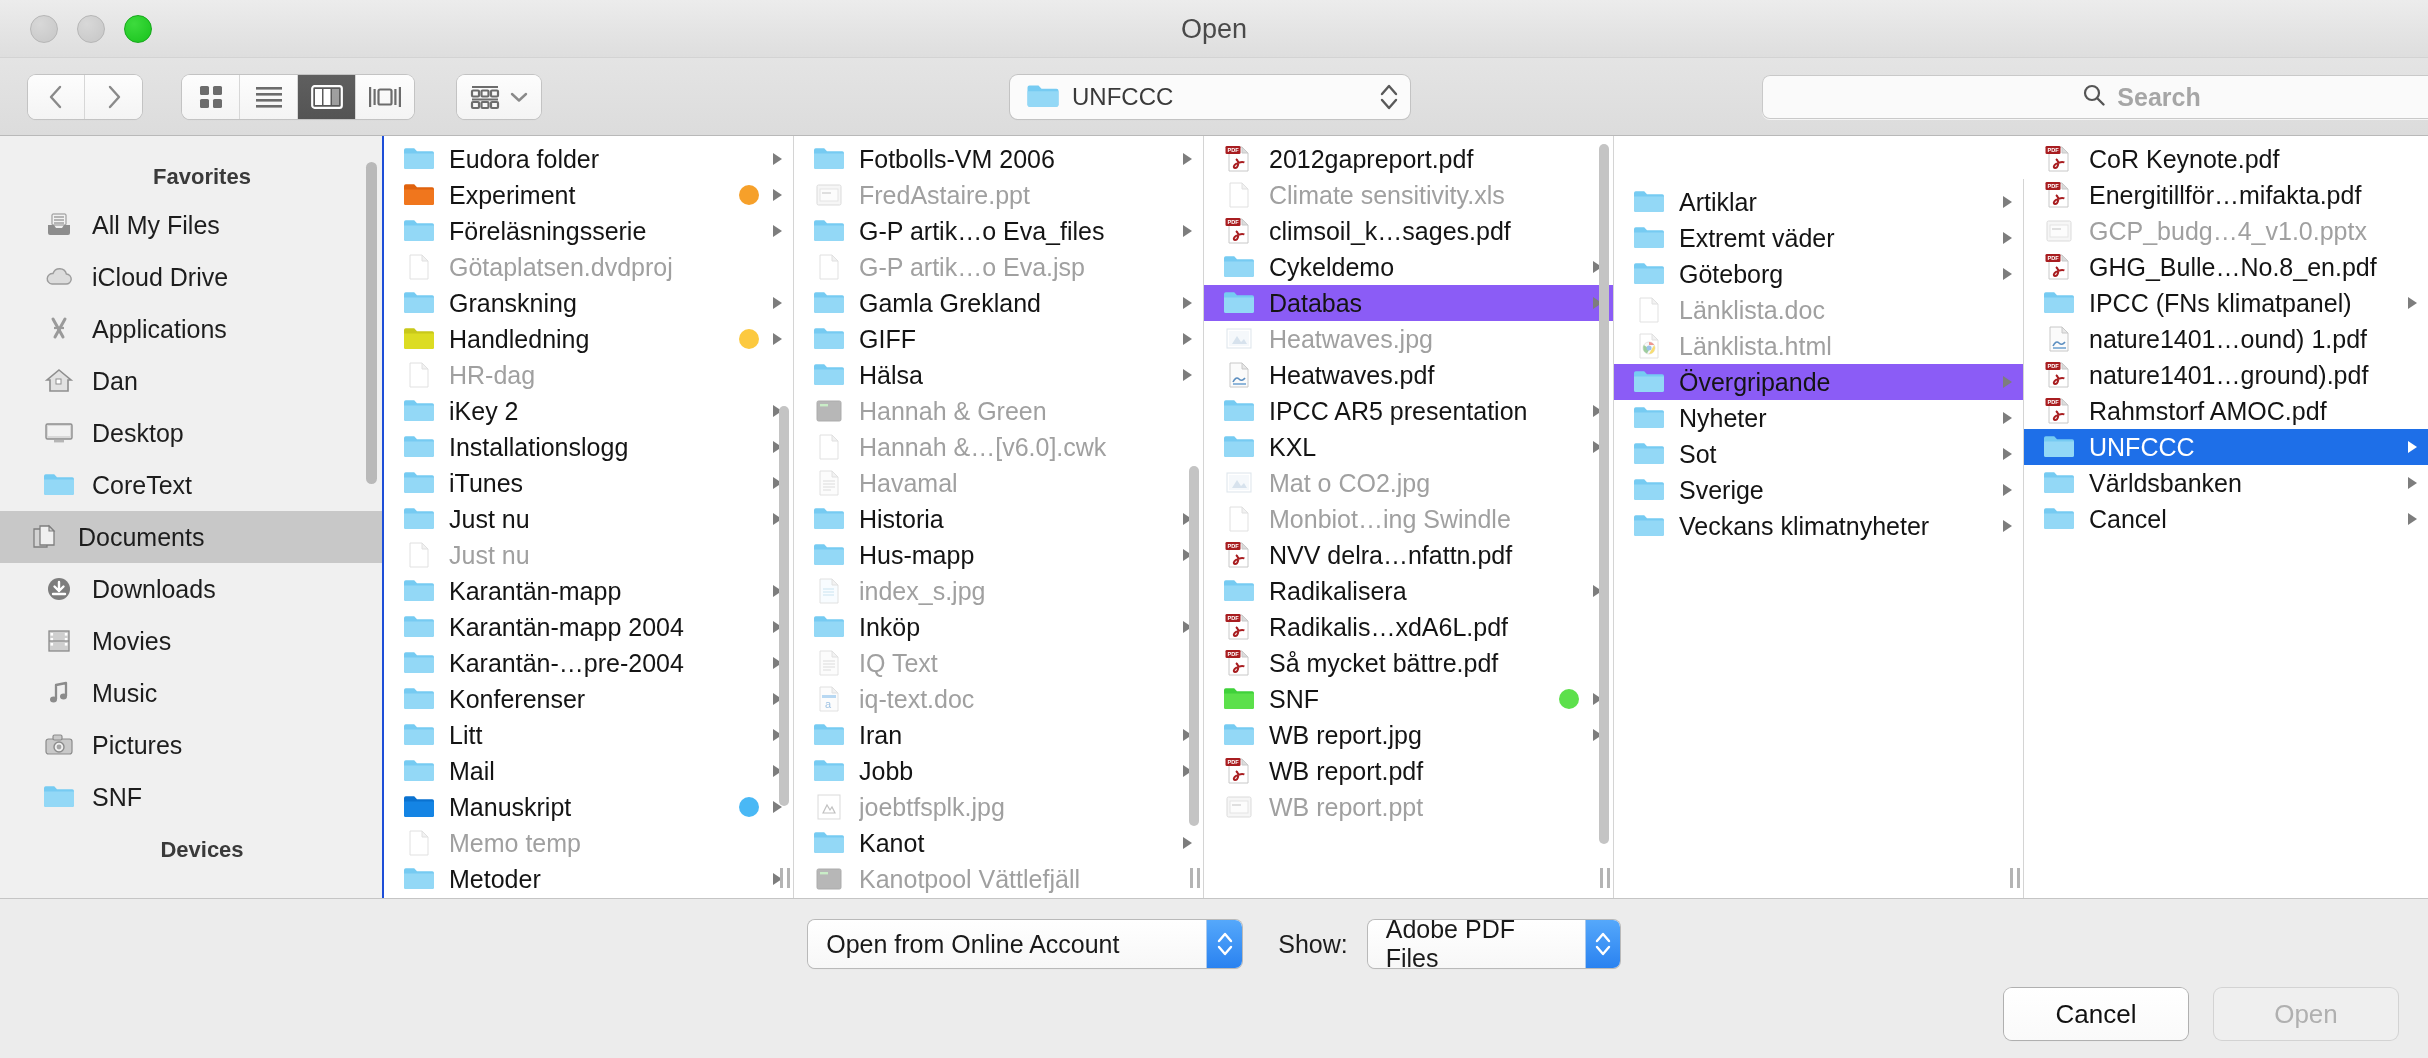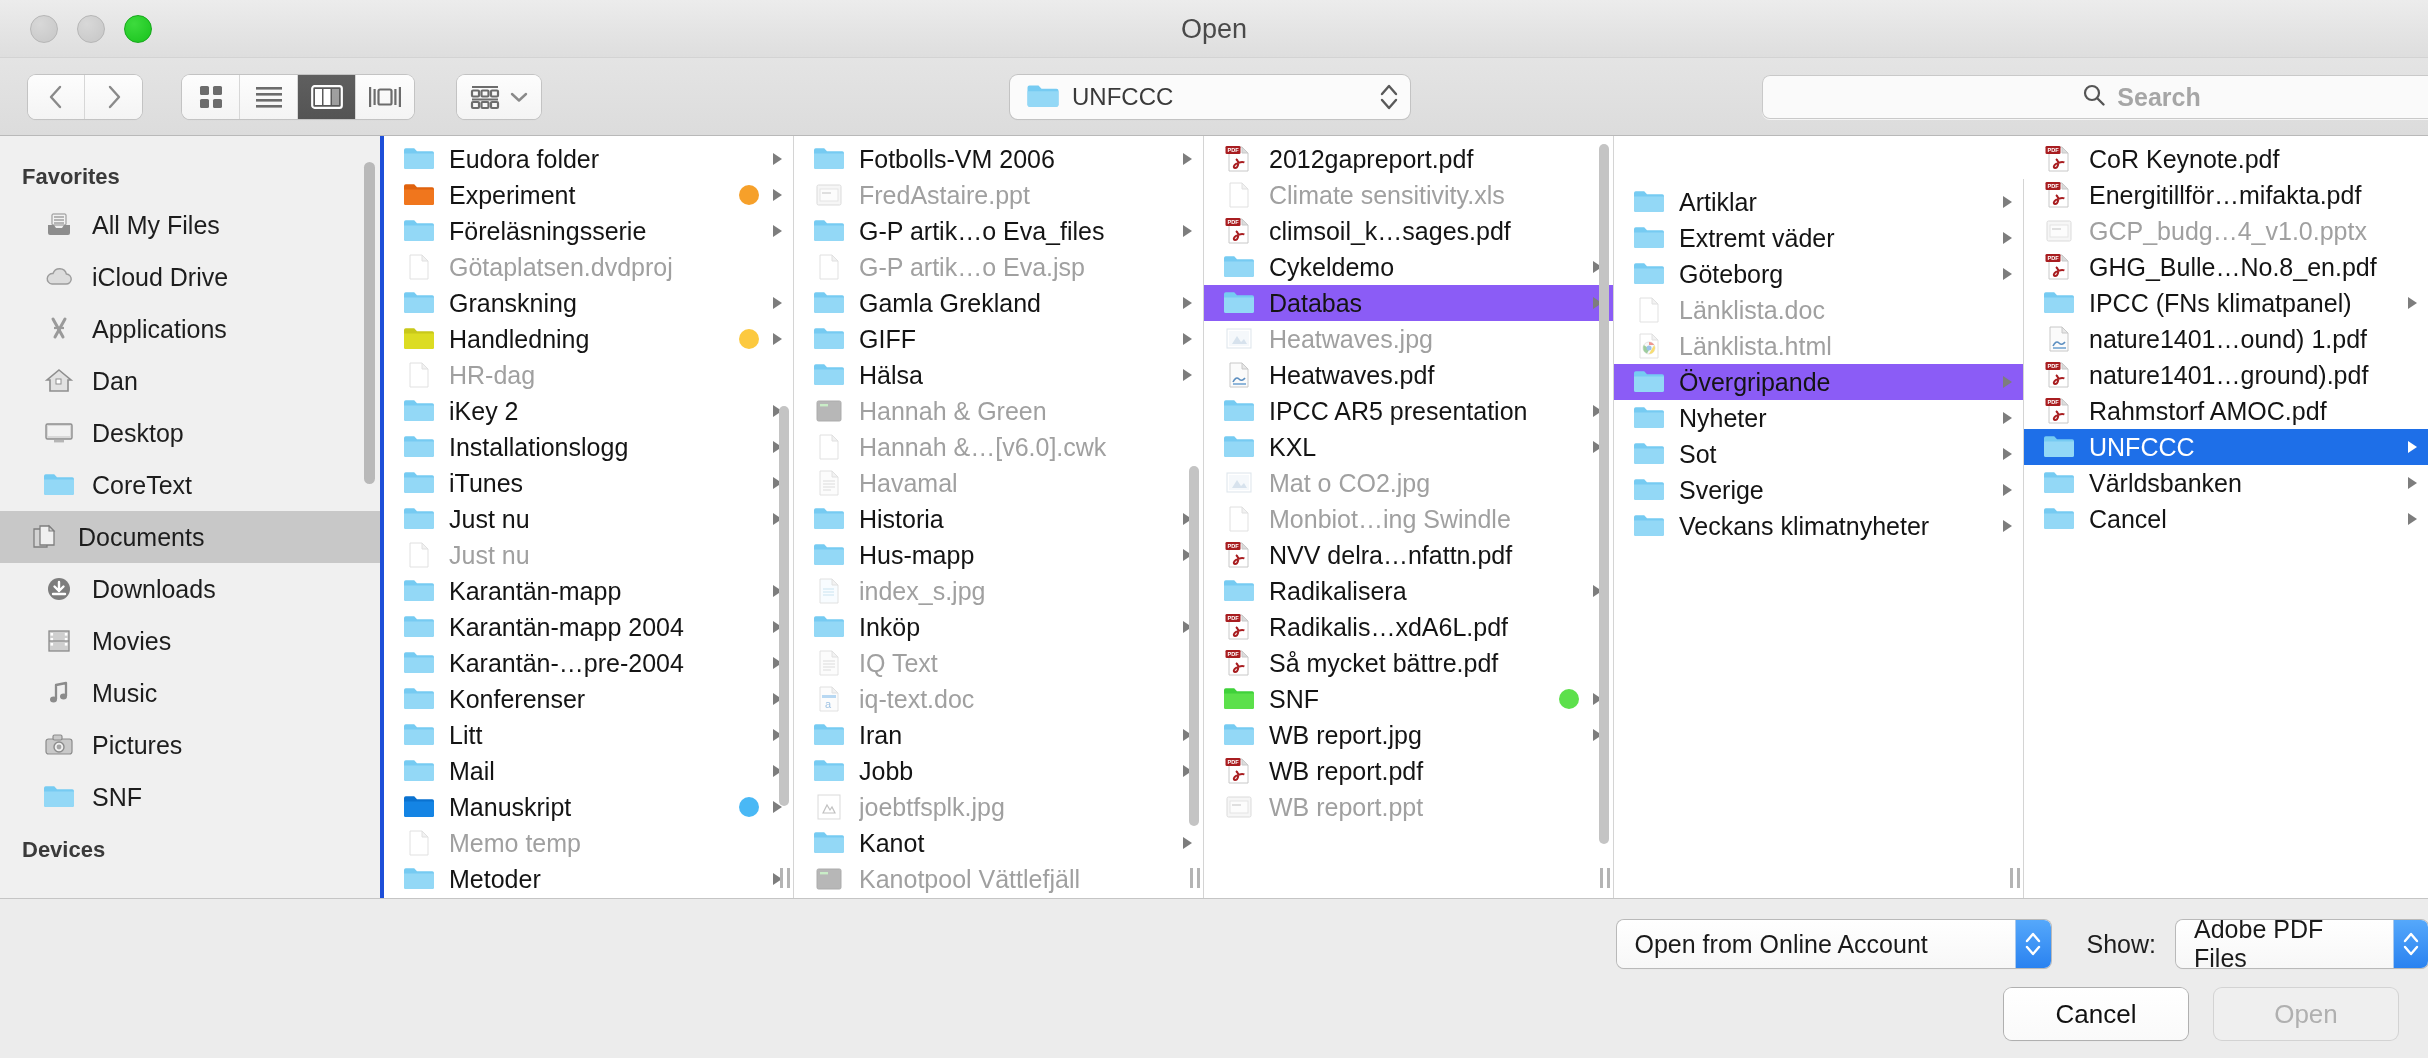--- a/index.html
+++ b/index.html
@@ -102,24 +102,25 @@
   }
   .search-ph { font-size: 25px; color: #a6a6a6; }
 
   
   .body { flex: 1; display: flex; min-height: 0; }
 
   
   .sidebar {
     width: 384px; flex: 0 0 384px;
     background: #f0f0f0;
-    border-right: 4px solid #1d4ed8;
+    border-right: 2px solid #1d4ed8;
     position: relative;
     overflow: hidden;
     padding-top: 14px;
+    text-align: center;
   }
   .sb-header {
     font-size: 22px; color: #3a3a3a; font-weight: 700;
     padding: 14px 0 9px 22px;
   }
   .sb-item {
     display: flex; align-items: center;
     height: 52px; padding-left: 42px;
     font-size: 25px; color: #1d1d1d;
   }
@@ -172,21 +173,21 @@
   .grip-lines i { display: block; width: 3px; height: 20px; background: #b4b4b4; }
 
   
   .bottom {
     flex: 0 0 160px; height: 160px;
     background: #ececec;
     border-top: 1px solid #c5c5c5;
     position: relative;
   }
   .bottom-row1 {
-    display: flex; align-items: center; justify-content: flex-end;
+    display: flex; align-items: center; justify-content: center;
     height: 90px; gap: 36px;
   }
   .popbtn {
     display: flex; align-items: center;
     height: 48px;
     background: linear-gradient(to bottom, #ffffff, #f7f7f7);
     border-radius: 7px;
     box-shadow: 0 0 0 1px #b9b9b9, 0 1px 1px rgba(0,0,0,.12);
     padding-left: 18px;
     overflow: hidden;

